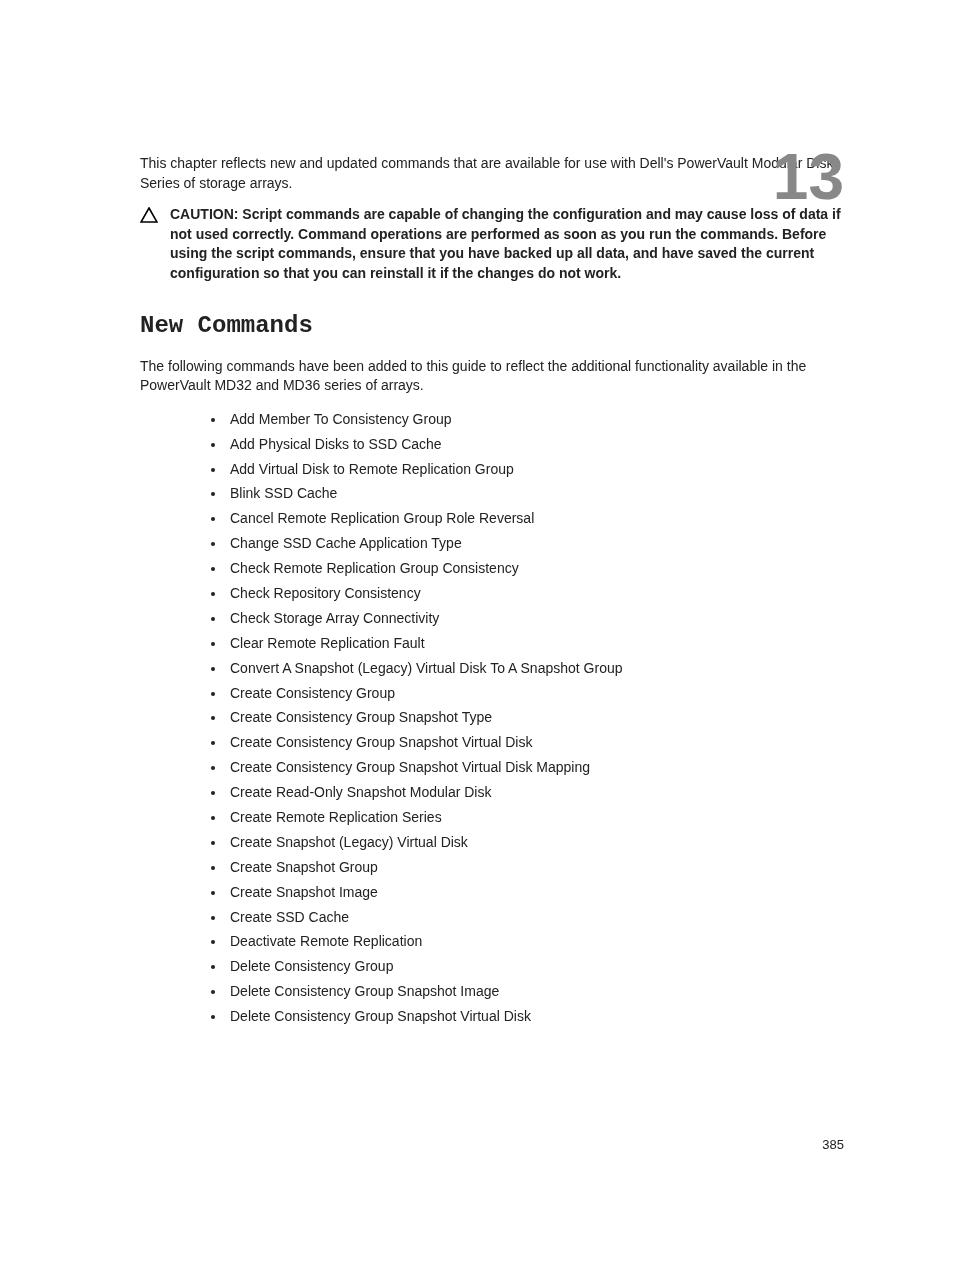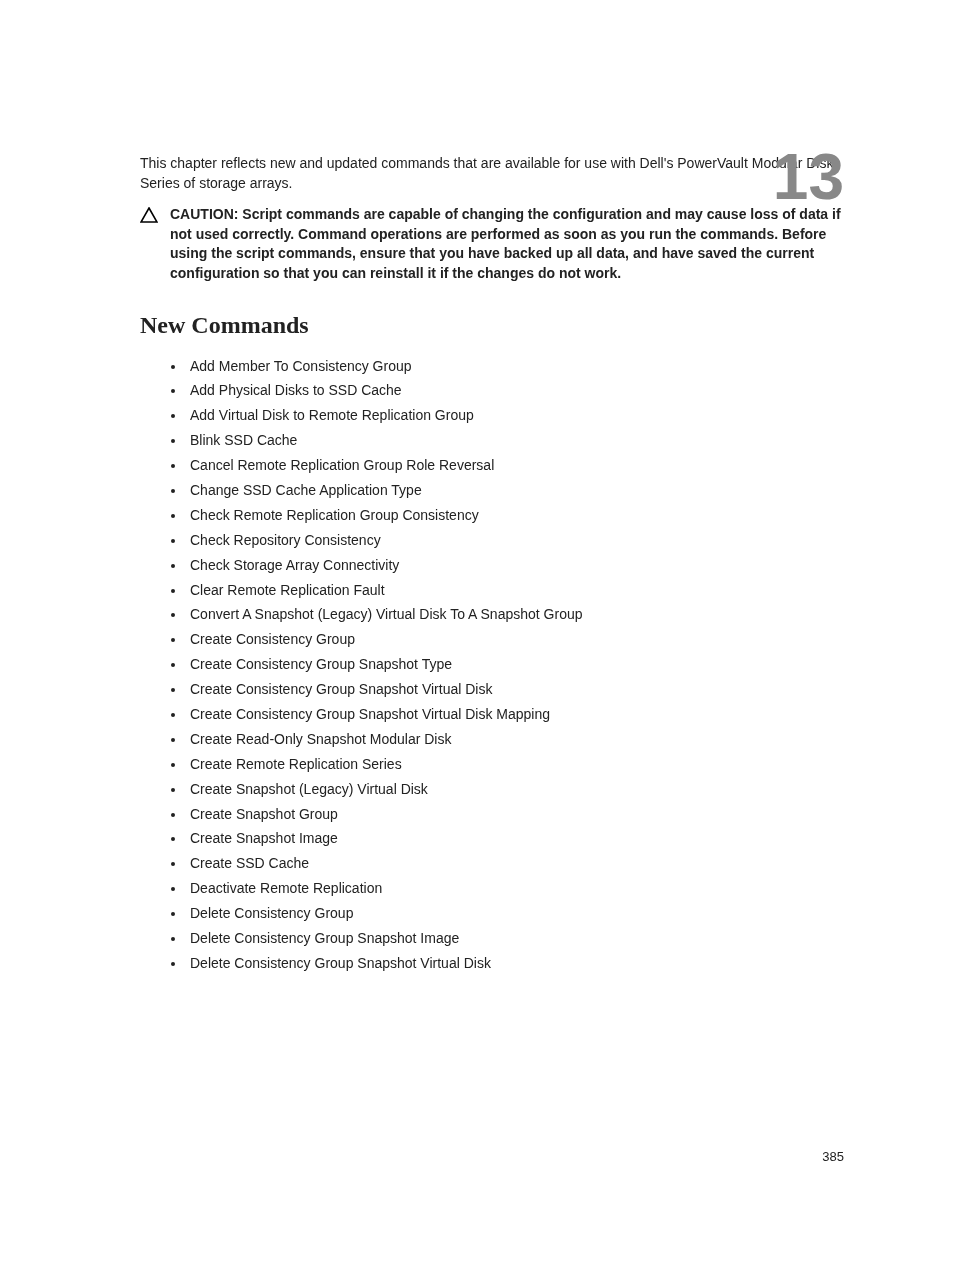--- a/index.html
+++ b/index.html
@@ -31,21 +31,21 @@
       margin: 60px 0 22px 0;
       color: #222;
       font-family: "Arial Narrow", Arial, sans-serif;
       font-stretch: condensed;
     }
     h2 {
       font-size: 24px;
       font-weight: bold;
       margin: 28px 0 18px 0;
       color: #222;
-      font-family: Liberation Serif, serif;
+      font-family: Liberation Mono, monospace;
       font-stretch: condensed;
     }
     .intro {
       margin-bottom: 12px;
       line-height: 1.4;
     }
     .callout {
       display: flex;
       margin-bottom: 10px;
       line-height: 1.4;
@@ -71,24 +71,25 @@
     }
     ul.commands {
       margin: 0;
       padding-left: 46px;
       list-style: disc;
     }
     ul.commands li {
       margin-bottom: 6px;
       padding-left: 4px;
       line-height: 1.35;
+      margin-left: 40px;
     }
     .page-num {
       position: absolute;
-      bottom: 116px;
+      bottom: 128px;
       right: 110px;
       font-size: 13px;
     }
     svg { display: block; }
   </style>
 </head>
 <body>
 
 <div class="page">
 
@@ -104,20 +105,21 @@
         <path d="M9 1 L17 15 L1 15 Z" fill="none" stroke="#000" stroke-width="1.6"></path>
       </svg>
     </div>
     <div class="callout-body caution-body">
       <span class="callout-label">CAUTION: </span><span>Script commands are capable of changing the configuration and may cause loss of data if not used correctly. Command operations are performed as soon as you run the commands. Before using the script commands, ensure that you have backed up all data, and have saved the current configuration so that you can reinstall it if the changes do not work.</span>
     </div>
   </div>
 
   <h2>New Commands</h2>
 
+  <p class="section-intro">The following commands have been added to this guide to reflect the additional functionality available in the PowerVault MD32 and MD36 series of arrays.</p>
 
   <ul class="commands">
     <li>Add Member To Consistency Group</li>
     <li>Add Physical Disks to SSD Cache</li>
     <li>Add Virtual Disk to Remote Replication Group</li>
     <li>Blink SSD Cache</li>
     <li>Cancel Remote Replication Group Role Reversal</li>
     <li>Change SSD Cache Application Type</li>
     <li>Check Remote Replication Group Consistency</li>
     <li>Check Repository Consistency</li>

